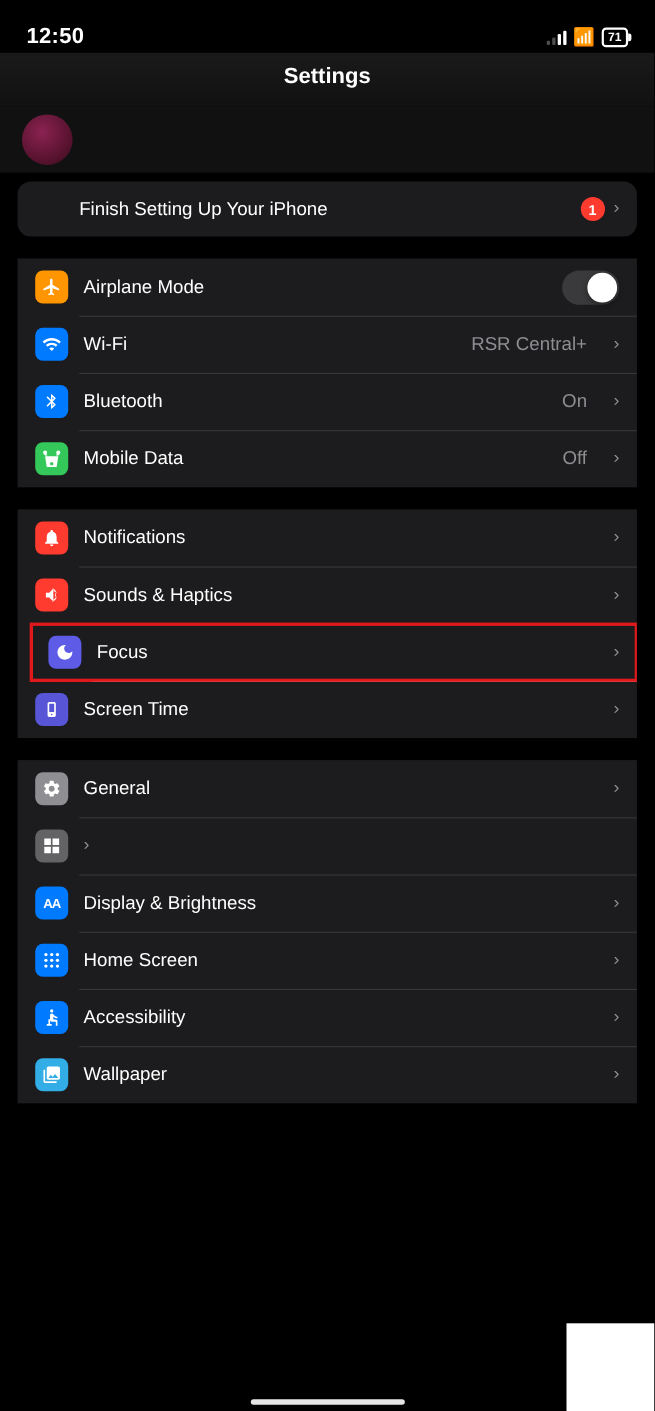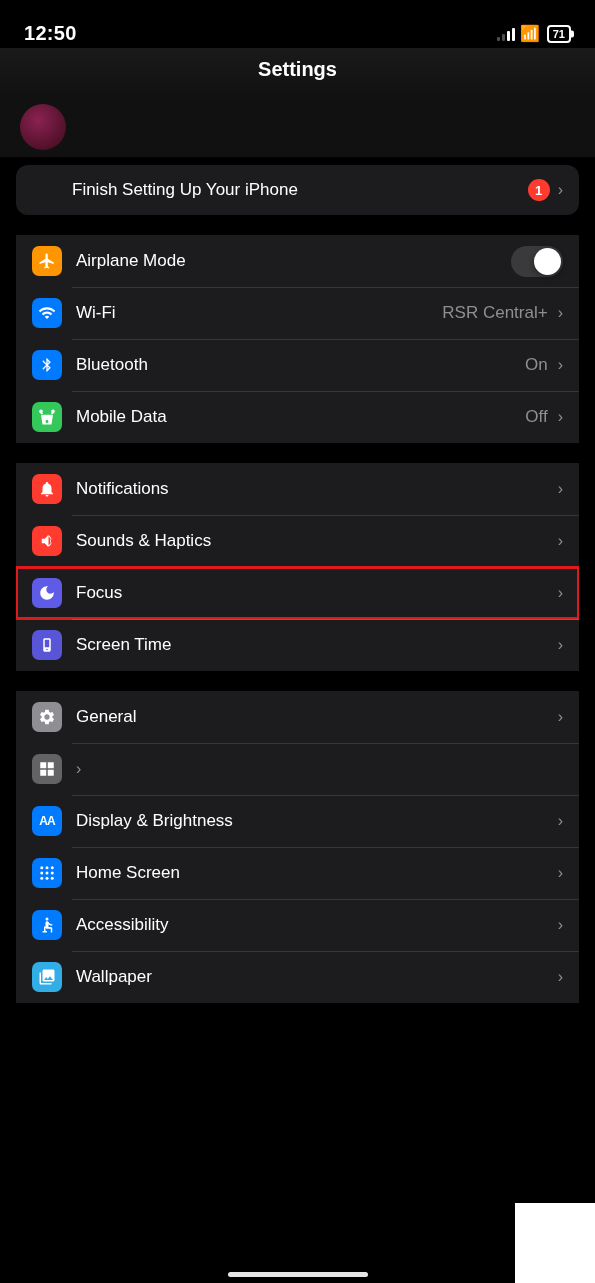--- a/index.html
+++ b/index.html
@@ -141,21 +141,21 @@
 
     .row-label {
       flex: 1;
       font-size: 17px;
       color: #fff;
     }
 
     .row-value {
       font-size: 17px;
       color: #8e8e93;
-      margin-right: 10px;
+      margin-right: 24px;
     }
 
     .chevron {
       color: #8e8e93;
       font-size: 16px;
       font-weight: 500;
     }
 
     
     .toggle {
@@ -193,20 +193,21 @@
       padding: 0 6px;
     }
 
     
     .focus-row {
       outline: 3px solid #e0191c;
       outline-offset: -2px;
       border-radius: 0;
       position: relative;
       z-index: 2;
+      margin-left: 12px;
     }
 
     
     .setup-row {
       background: #1c1c1e;
       border-radius: 12px;
       display: flex;
       align-items: center;
       padding: 14px 16px;
       margin-bottom: 20px;

